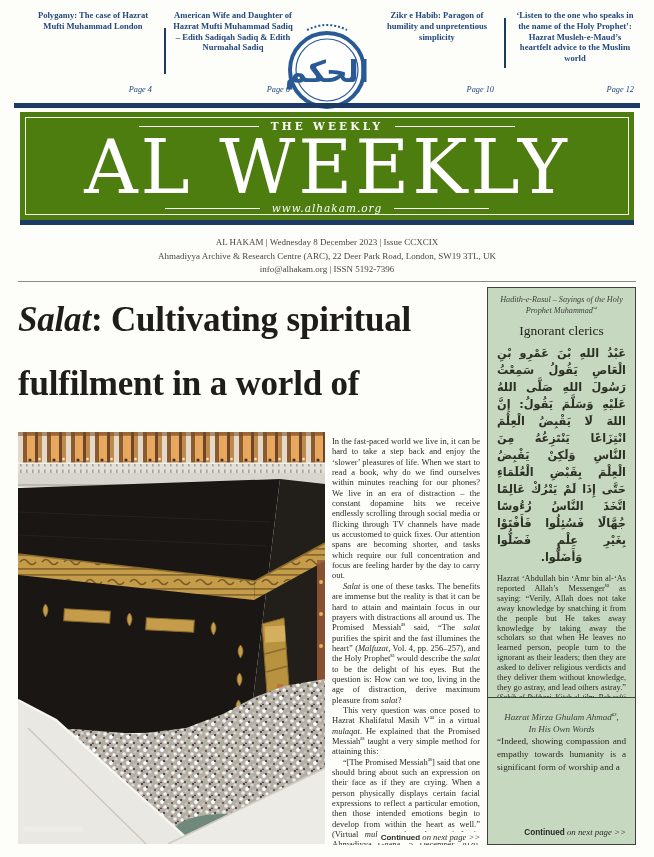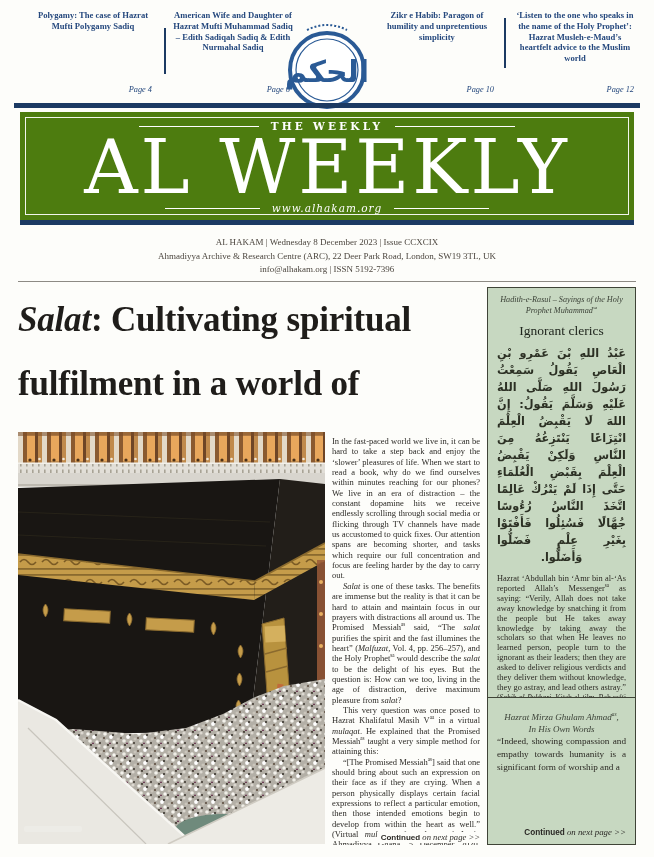--- a/index.html
+++ b/index.html
@@ -59,21 +59,21 @@
   .gcontinued{position:absolute;right:9px;bottom:7px;font-size:8.8px;}
   .gcontinued b{font-family:"Liberation Sans",sans-serif;font-size:8.2px;}
   sup{font-size:60%;line-height:0;vertical-align:super;}
 </style>
 </head>
 <body>
 
 <div class="page">
 
   <div class="teaser" style="left:30px;width:126px;">
-    <div class="teaser-title">Polygamy: The case of Hazrat Mufti Polygamy Sadiq</div>
+    <div class="teaser-title">Polygamy: The case of Hazrat Mufti Muhammad London</div>
     <div class="teaser-page">Page 4</div>
   </div>
   <div class="tdiv" style="left:164px;top:28px;height:46px;"></div>
   <div class="teaser" style="left:172px;width:122px;">
     <div class="teaser-title">American Wife and Daughter of Hazrat Mufti Muhammad Sadiq – Edith Sadiqah Sadiq &amp; Edith Nurmahal Sadiq</div>
     <div class="teaser-page">Page 6</div>
   </div>
 
   <div class="emblem">
     <svg viewBox="0 0 88 92">

